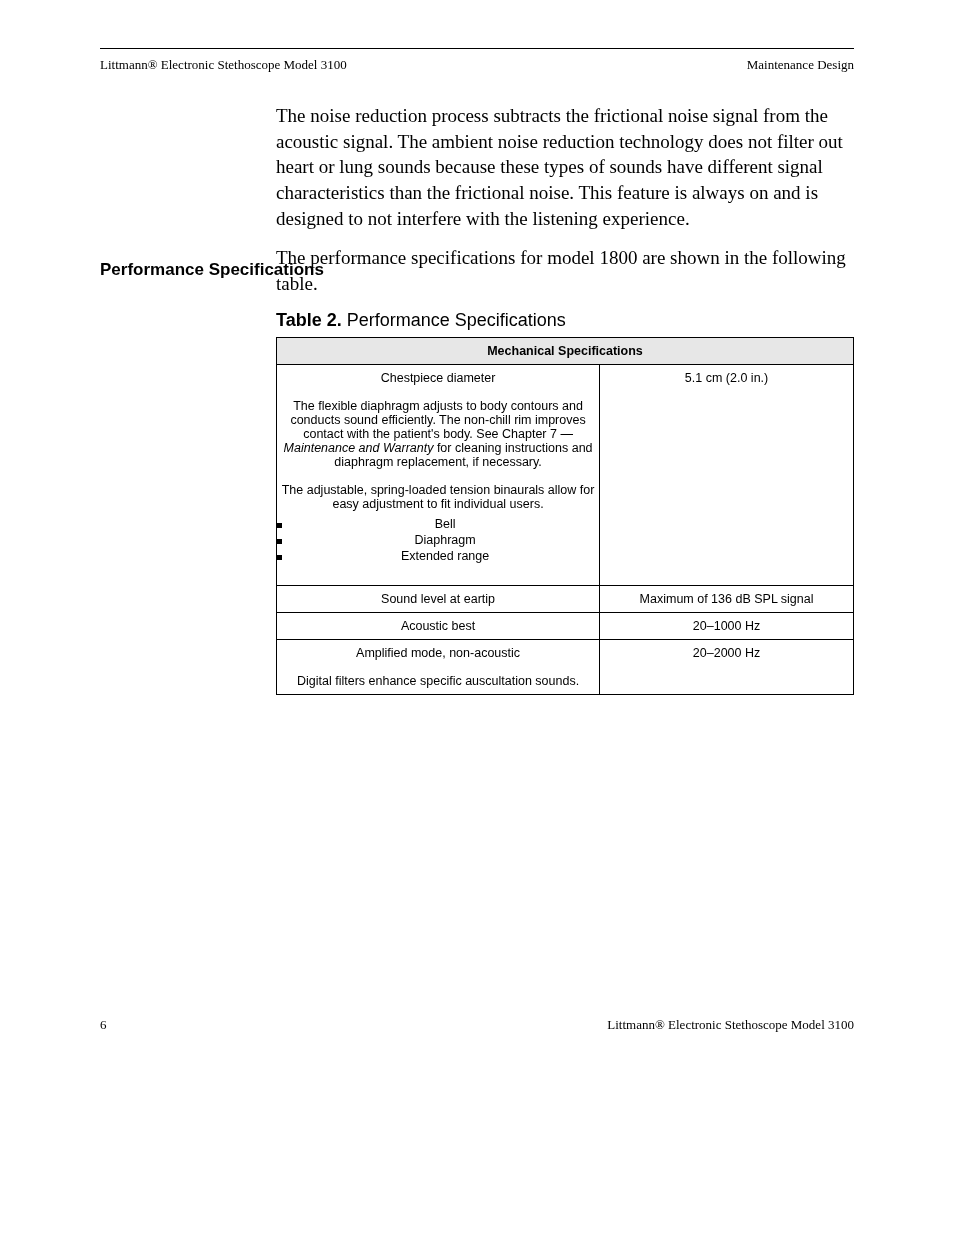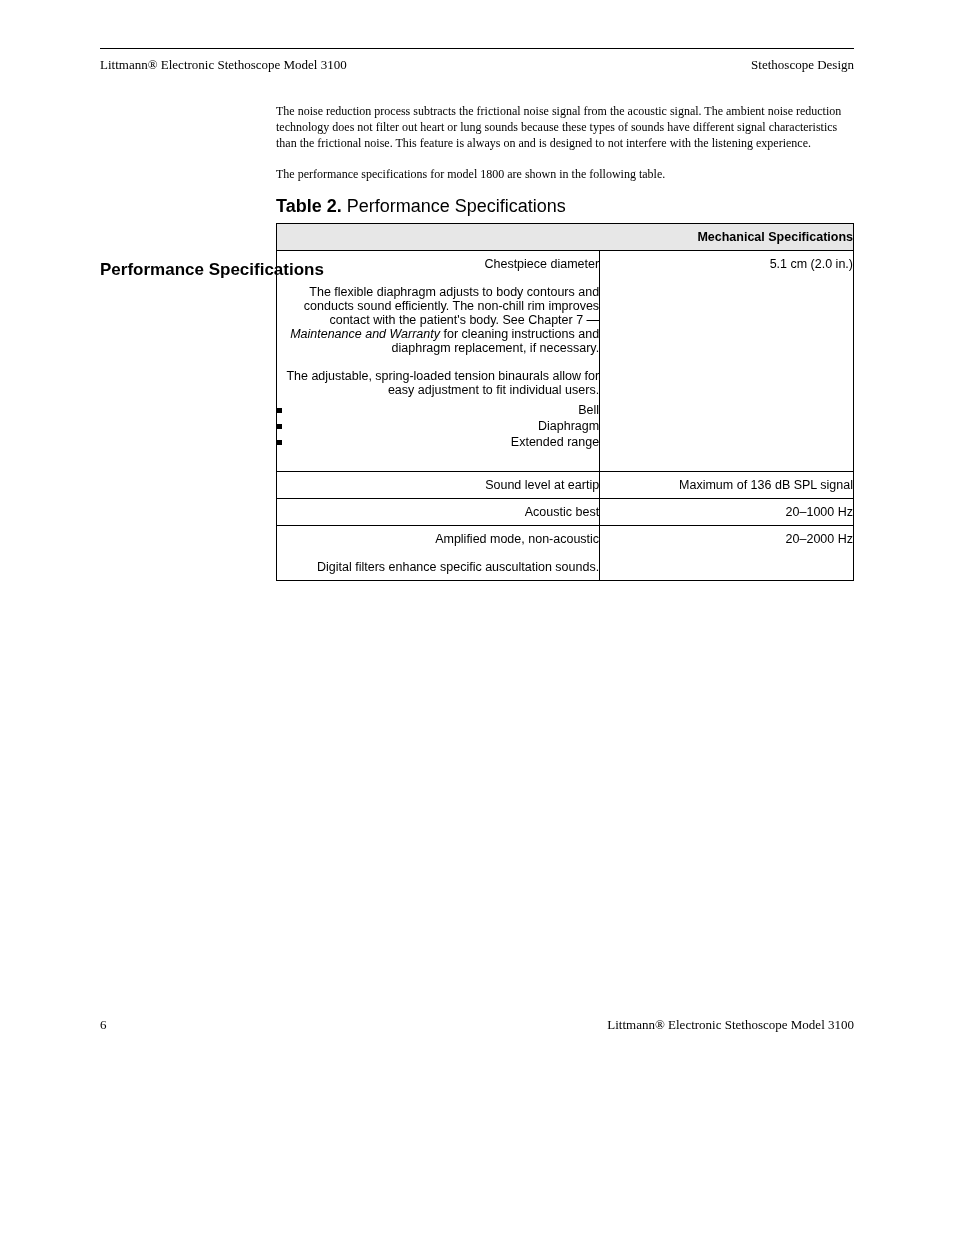--- a/index.html
+++ b/index.html
@@ -25,21 +25,21 @@
   .header-row {
     display: flex;
     justify-content: space-between;
     font-size: 13px;
     margin-bottom: 30px;
   }
   .content-indent {
     margin-left: 176px;
   }
   p.body {
-    font-size: 12px;
+    font-size: 19px;
     line-height: 1.35;
     margin: 0 0 14px 0;
   }
   h2.sidehead {
     position: absolute;
     left: 100px;
     font-family: Helvetica, Arial, sans-serif;
     font-weight: bold;
     font-size: 17px;
     margin: 0;
@@ -57,21 +57,21 @@
     border-collapse: collapse;
     width: 100%;
     font-family: Helvetica, Arial, sans-serif;
     font-size: 12.5px;
     border: 1px solid #000;
   }
   table.spec td, table.spec th {
     border: 1px solid #000;
     vertical-align: top;
     padding: 6px 0;
-    text-align: right;
+    text-align: center;
   }
   .section-row td {
     background: #e7e7e7;
     font-weight: bold;
   }
   table.spec td:first-child { width: 56%; }
   ul.flat {
     list-style: none;
     margin: 6px 0 16px 0;
     padding: 0;
@@ -101,21 +101,21 @@
   }
 </style>
 </head>
 <body>
 
 <div class="page">
 
   <hr class="hr-top">
   <div class="header-row">
     <span>Littmann® Electronic Stethoscope Model 3100</span>
-    <span>Stethoscope Design</span>
+    <span>Maintenance Design</span>
   </div>
 
   <div class="content-indent">
     <p class="body">The noise reduction process subtracts the frictional noise signal from the acoustic signal. The ambient noise reduction technology does not filter out heart or lung sounds because these types of sounds have different signal characteristics than the frictional noise. This feature is always on and is designed to not interfere with the listening experience.</p>
     <p class="body">The performance specifications for model 1800 are shown in the following table.</p>
   </div>
 
   <h2 class="sidehead" style="top:260px;">Performance Specifications</h2>
 
   <div class="content-indent" style="margin-top:4px;">

